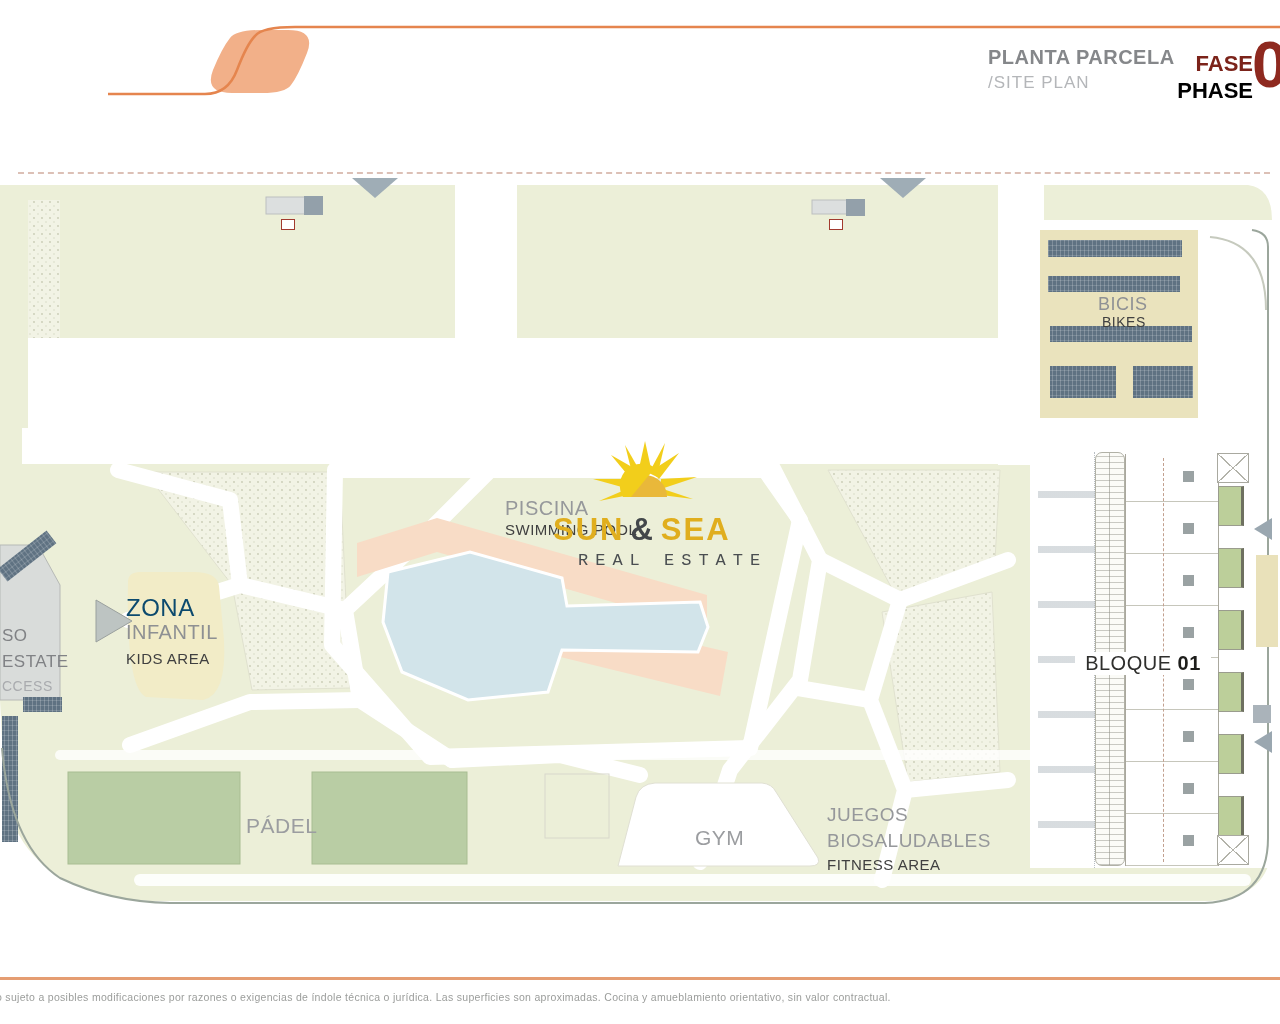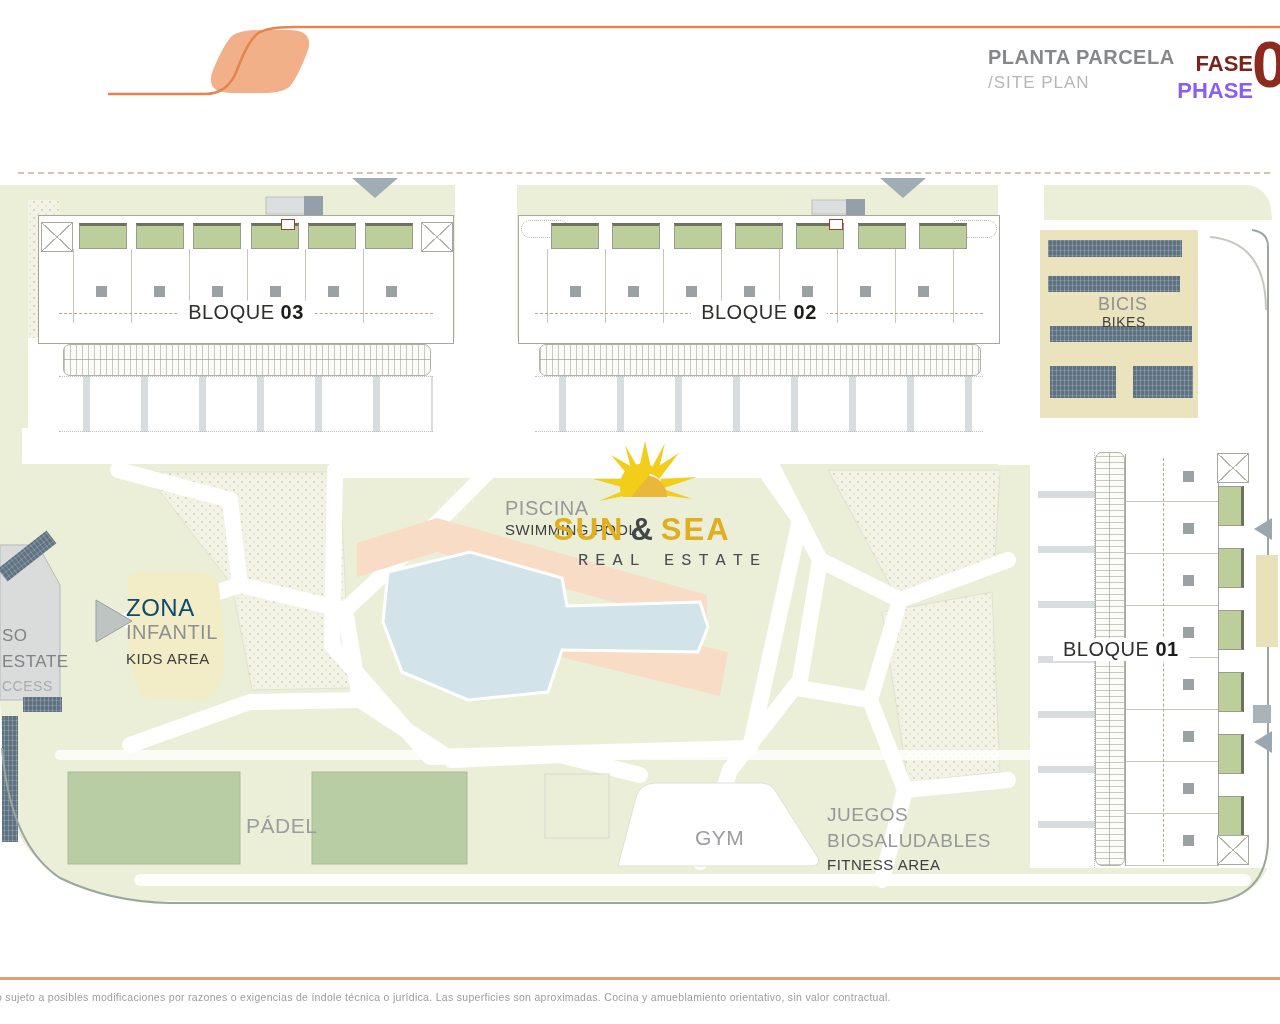--- a/index.html
+++ b/index.html
@@ -5,21 +5,21 @@
   html,body{margin:0;padding:0;}
   .page{position:relative;width:1280px;height:1024px;background:#fff;overflow:hidden;
         font-family:"Liberation Sans",sans-serif;}
   .abs{position:absolute;}
 
   
   .hdr-title-es{left:988px;top:46px;font-size:20px;font-weight:bold;color:#85878a;letter-spacing:.5px;}
   .hdr-title-en{left:988px;top:73px;font-size:17px;color:#b4b6b9;letter-spacing:1px;}
   .hdr-fase{left:1100px;top:50px;width:153px;text-align:right;line-height:27px;font-weight:800;font-size:22px;}
   .hdr-fase .fase{color:#7b231a;display:block;}
-  .hdr-fase .phase{color:#8b5cf6;display:block;}
+  .hdr-fase .phase{color:#000000;display:block;}
   .hdr-num{left:1252px;top:28px;font-size:64px;font-weight:700;color:#8e291f;}
 
   
   .bldg{position:absolute;background:#fff;border:1px solid #aaa89e;}
   .xbox{position:absolute;background-color:#fff;border:1px solid #a9a9a0;
         background-image:
           linear-gradient(to top right, transparent calc(50% - .6px), #b3b3aa calc(50% - .6px) calc(50% + .6px), transparent 0),
           linear-gradient(to bottom right, transparent calc(50% - .6px), #b3b3aa calc(50% - .6px) calc(50% + .6px), transparent 0);}
   .terraces{position:absolute;display:flex;justify-content:space-between;}
   .terrace{width:48px;height:100%;background:#bccf9a;border:1px solid #9a9c8e;border-top:3px solid #6e7060;box-sizing:border-box;}
@@ -183,80 +183,41 @@
     <span class="fase">FASE</span>
     <span class="phase">PHASE</span>
   </div>
   <div class="abs hdr-num">0</div>
 
   <div class="dashed-boundary"></div>
 
   <div class="tri-down" style="left:352px;top:178px;"></div>
   <div class="tri-down" style="left:880px;top:178px;"></div>
 
-  <div class="bldg" style="left:38px;top:215px;width:414px;height:127px;overflow:visible;">
-    <div class="xbox" style="left:2px;top:6px;width:30px;height:28px;"></div>
-    <div class="xbox" style="left:382px;top:6px;width:30px;height:28px;"></div>
-    <div class="terraces" style="left:40px;top:7px;width:334px;height:26px;">
-      <div class="terrace"></div>
-      <div class="terrace"></div>
-      <div class="terrace"></div>
-      <div class="terrace"></div>
-      <div class="terrace"></div>
-      <div class="terrace"></div>
-    </div>
-    <div class="unit-lines" style="left:34px;top:33px;width:346px;height:74px;"></div>
-    <div class="sq-row" style="left:34px;top:70px;width:346px;height:11px;"></div>
-    <div class="midline" style="left:20px;top:97px;width:374px;">
-      <span class="bloque-label"><span>BLOQUE</span>&nbsp;<b>03</b></span>
-    </div>
-    <div class="pergola-h" style="left:24px;top:128px;width:366px;height:30px;"></div>
-    <div class="forecourt" style="left:20px;top:160px;width:374px;height:54px;"></div>
-  </div>
   <div class="redmark" style="left:281px;top:219px;"></div>
 
-  <div class="bldg" style="left:518px;top:215px;width:480px;height:127px;overflow:visible;">
-    <div class="endtab" style="left:2px;top:4px;"></div>
-    <div class="endtab" style="left:430px;top:4px;"></div>
-    <div class="terraces" style="left:32px;top:7px;width:416px;height:26px;">
-      <div class="terrace"></div>
-      <div class="terrace"></div>
-      <div class="terrace"></div>
-      <div class="terrace"></div>
-      <div class="terrace"></div>
-      <div class="terrace"></div>
-      <div class="terrace"></div>
-    </div>
-    <div class="unit-lines" style="left:28px;top:33px;width:424px;height:74px;"></div>
-    <div class="sq-row" style="left:28px;top:70px;width:424px;height:11px;"></div>
-    <div class="midline" style="left:16px;top:97px;width:448px;">
-      <span class="bloque-label"><span>BLOQUE</span>&nbsp;<b>02</b></span>
-    </div>
-    <div class="pergola-h" style="left:20px;top:128px;width:440px;height:30px;"></div>
-    <div class="forecourt" style="left:16px;top:160px;width:448px;height:54px;"></div>
-  </div>
   <div class="redmark" style="left:829px;top:219px;"></div>
 
   <div class="westplots" style="left:1038px;top:452px;width:56px;height:416px;"></div>
   <div class="abs" style="left:1095px;top:450px;width:152px;height:420px;">
     <div class="pergola-v" style="left:0;top:2px;width:28px;height:412px;"></div>
     <div class="hlines-v" style="left:30px;top:4px;width:92px;height:412px;background-color:#fff;"></div>
     <div class="dash-v" style="left:68px;top:8px;height:404px;"></div>
     <div class="sq-col" style="left:88px;top:4px;width:11px;height:412px;"></div>
     <div class="terraces-v" style="left:123px;top:36px;width:26px;height:350px;">
       <div class="terrace-v"></div>
       <div class="terrace-v"></div>
       <div class="terrace-v"></div>
       <div class="terrace-v"></div>
       <div class="terrace-v"></div>
       <div class="terrace-v"></div>
     </div>
     <div class="xbox" style="left:122px;top:3px;width:30px;height:28px;"></div>
     <div class="xbox" style="left:122px;top:385px;width:30px;height:28px;"></div>
-    <div class="abs" style="left:-42px;top:188px;width:180px;">
+    <div class="abs" style="left:-42px;top:202px;width:180px;text-align:center;">
       <span class="bloque-label" style="transform:none;"><span>BLOQUE</span>&nbsp;<b>01</b></span>
     </div>
   </div>
 
   <div class="lbl" style="left:505px;top:497px;font-size:20px;">PISCINA</div>
   <div class="lbl lbl-sub" style="left:505px;top:521px;font-size:15px;">SWIMMING POOL</div>
 
   <div class="lbl" style="left:126px;top:594px;font-size:24px;color:#0c4a6e;">ZONA</div>
   <div class="lbl" style="left:126px;top:621px;font-size:20px;color:#8e9093;">INFANTIL</div>
   <div class="lbl lbl-sub" style="left:126px;top:650px;font-size:15px;">KIDS AREA</div>

